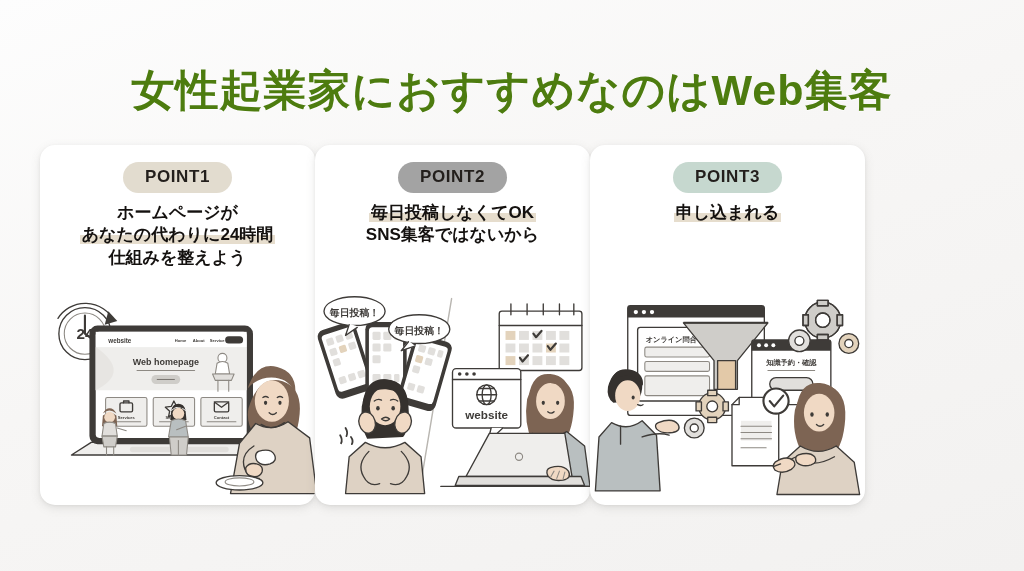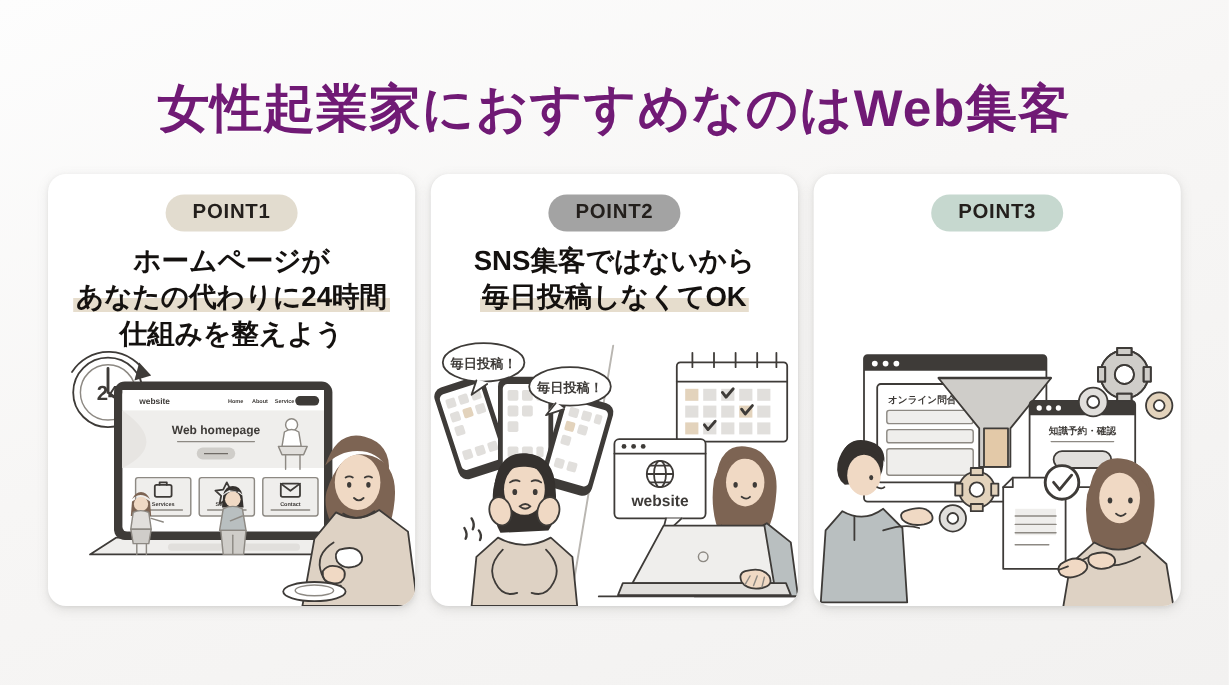--- a/index.html
+++ b/index.html
@@ -9,29 +9,29 @@
     background:linear-gradient(160deg,#fdfdfd 0%,#f7f6f5 45%,#f2f1f0 100%);
     position:relative;
   }
 
   
   .page-title{
     position:absolute; left:0; top:62px; width:1024px;
     text-align:center;
     font-size:43px; font-weight:bold;
     letter-spacing:1px;
-    color:#701a75;
+    color:#4d7c0f;
     text-shadow:0 1px 0 rgba(255,255,255,.7);
     white-space:nowrap;
   }
 
   
   .cards{
     position:absolute; left:40px; top:145px;
-    width:944px; height:360px;
+    width:825px; height:360px;
     display:flex; justify-content:space-between;
   }
   .card{
     width:306px; height:360px;
     background:#ffffff;
     border-radius:15px;
     box-shadow:0 3px 10px rgba(120,118,115,.17), 0 1px 3px rgba(120,118,115,.10);
     position:relative;
     overflow:hidden;
     padding-top:17px;
@@ -47,21 +47,21 @@
     color:#231f1c;
     line-height:1.15;
   }
   .badge.b1{ background:#e2dccf; }
   .badge.b2{ background:#a3a3a3; }
   .badge.b3{ background:#c6d8cf;text-align:center; }
 
   .headline{
     margin-top:9px;
     text-align:center;
-    font-size:23px;
+    font-size:17px;
     font-weight:bold;
     color:#14110f;
     line-height:1.33;
   }
   .headline .ln{ display:block; }
   .headline .hl{
     display:inline;
     background:linear-gradient(to top,#e6ddcd 0%,#e6ddcd 46%,rgba(230,221,205,0) 46%);
     padding:0 2px;
   }
@@ -215,22 +215,22 @@
           <ellipse cx="222" cy="213" rx="26" ry="8" class="ln1"></ellipse>
           <ellipse cx="222" cy="212" rx="16" ry="4.5" class="ln-lt"></ellipse>
         </g>
       </svg>
     </div>
   </div>
 
   <div class="card">
     <div class="badge b2">POINT2</div>
     <div class="headline">
+      <span class="ln"><span class="hl">毎日投稿しなくてOK</span></span>
       <span class="ln"><span>SNS集客ではないから</span></span>
-      <span class="ln"><span class="hl">毎日投稿しなくてOK</span></span>
     </div>
 
     <div class="illus">
       <svg viewBox="0 0 306 225">
 
         <line x1="152" y1="8" x2="118" y2="212" stroke="#b9b6b1" stroke-width="1.6" stroke-linecap="round"></line>
 
         <g transform="rotate(-18 36 76)">
           <rect x="12" y="36" width="44" height="80" rx="8" class="f-dk"></rect>
           <rect x="16" y="42" width="36" height="66" rx="4" class="f-white"></rect>
@@ -376,20 +376,21 @@
 
           <line x1="140" y1="217" x2="306" y2="217" class="ln1"></line>
         </g>
       </svg>
     </div>
   </div>
 
   <div class="card">
     <div class="badge b3">POINT3</div>
     <div class="headline">
+      <span class="ln"><span class="hl">申し込まれる</span></span>
     </div>
 
     <div class="illus">
       <svg viewBox="0 0 306 225">
 
         <g>
           <rect x="42" y="16" width="152" height="122" rx="3" class="f-white"></rect>
           <rect x="42" y="16" width="152" height="122" rx="3" class="ln1"></rect>
           <path d="M42 19 a3 3 0 0 1 3 -3 h146 a3 3 0 0 1 3 3 v10 h-152 z" class="f-dk"></path>
           <circle cx="51" cy="23" r="2.4" class="f-white"></circle>

